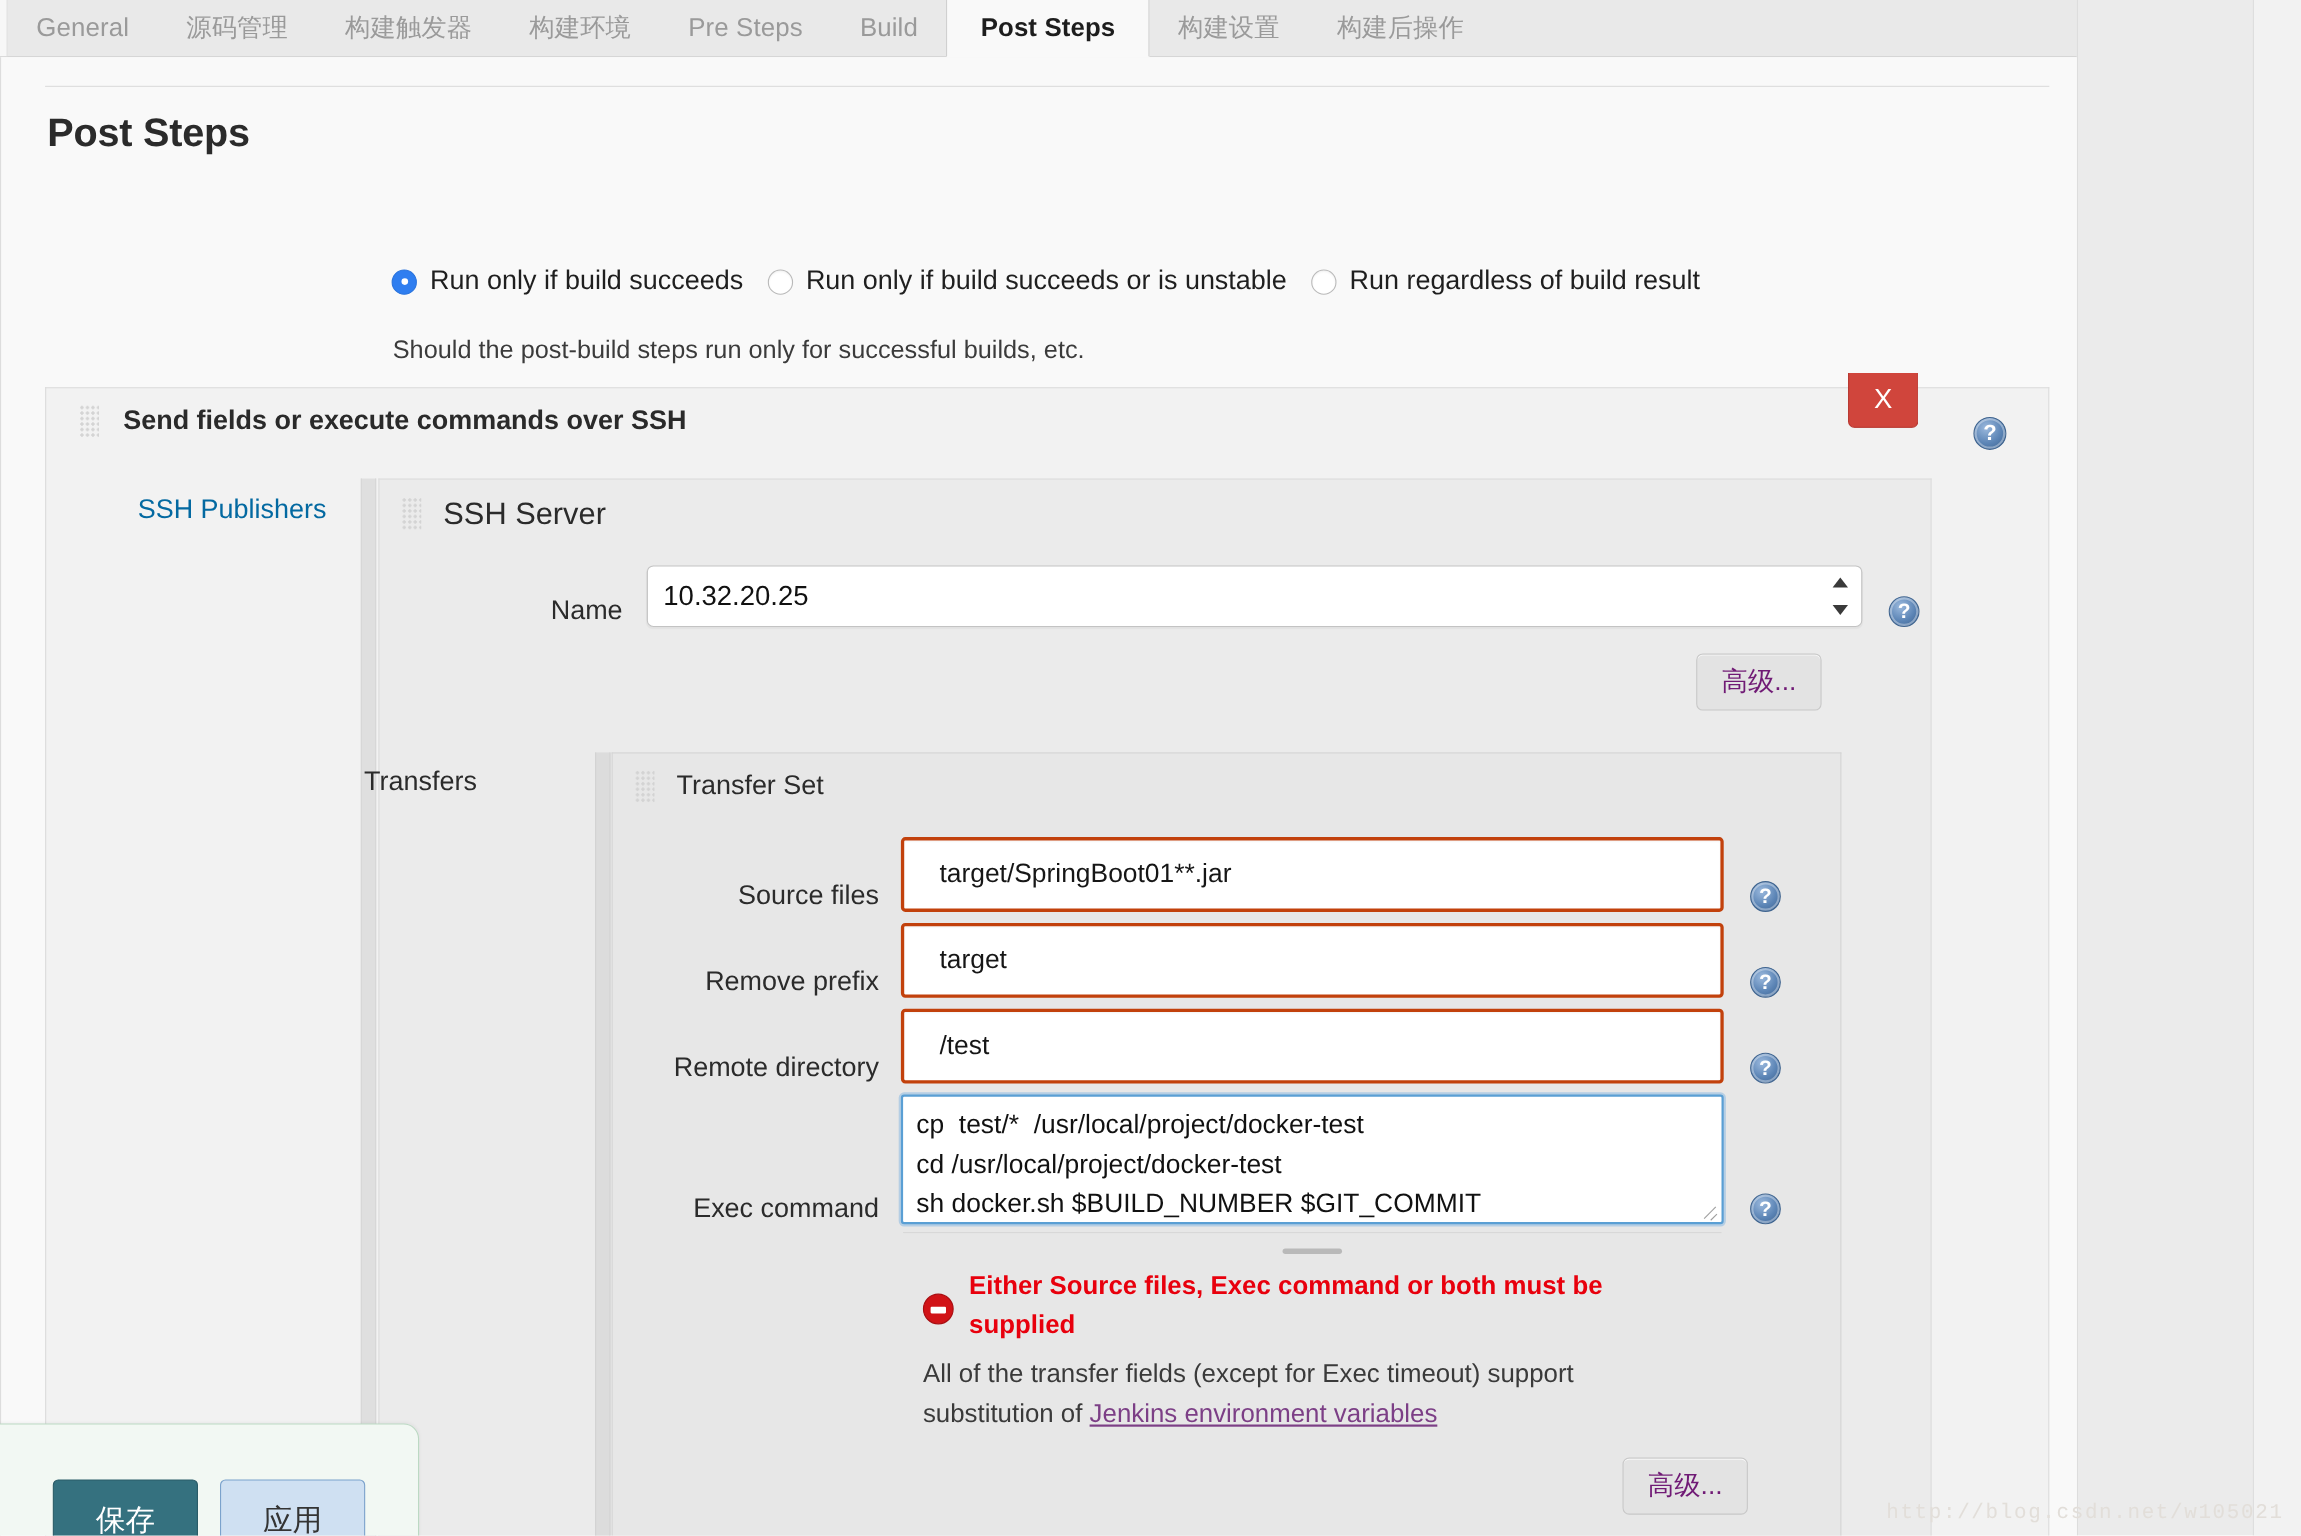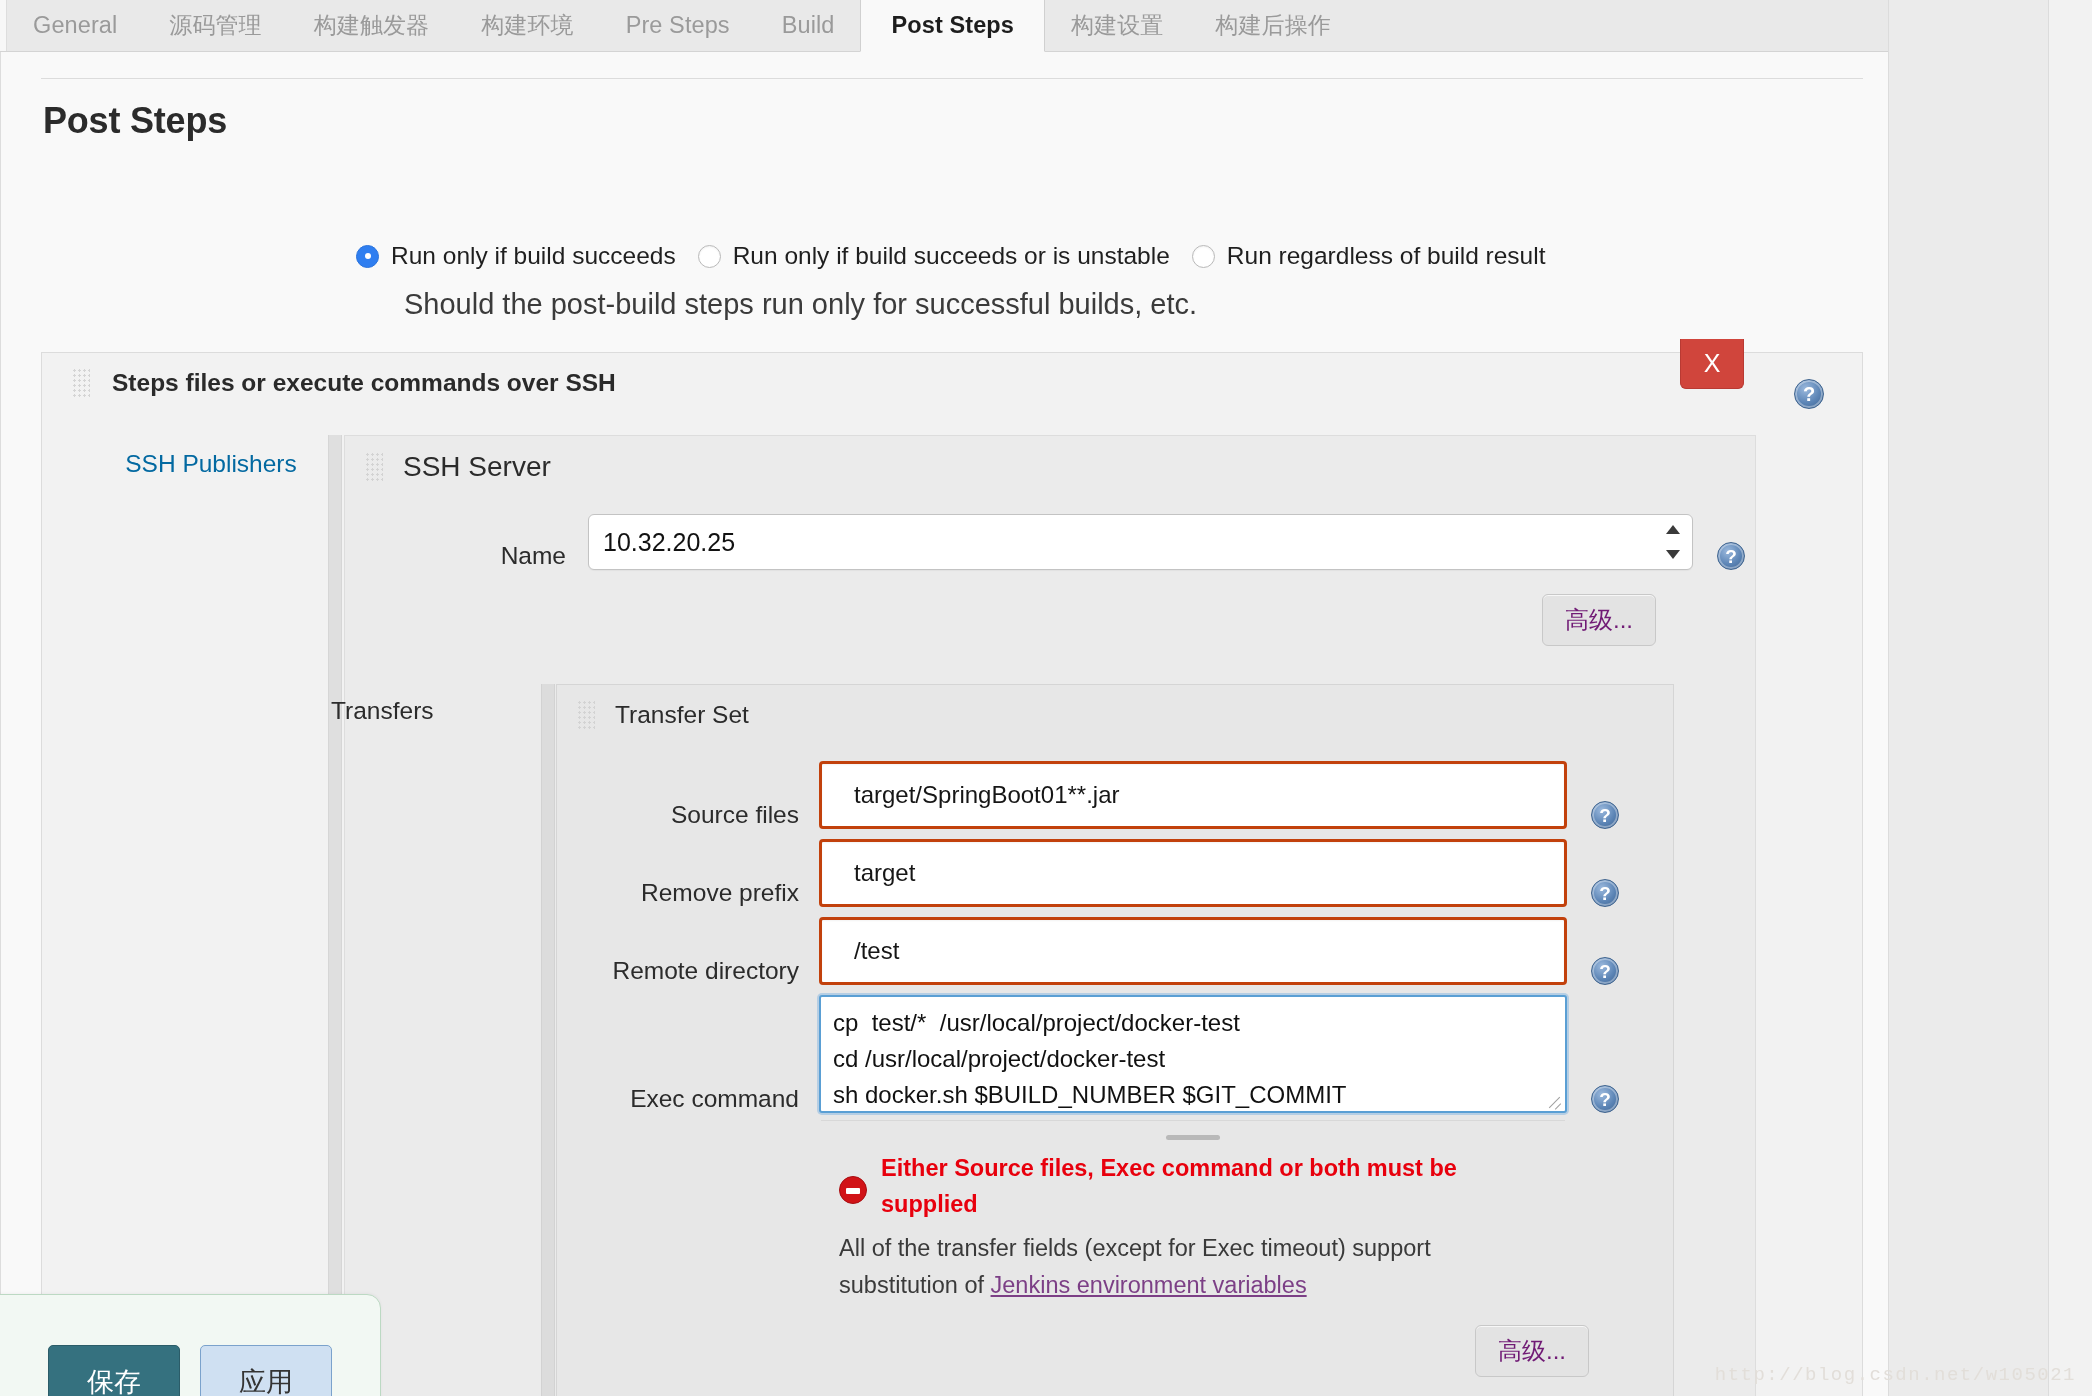--- a/index.html
+++ b/index.html
@@ -139,24 +139,23 @@
     background: #ffffff;
   }
   .radio-label {
     font-size: 24.5px;
     color: #1f1f1f;
     margin-left: 12px;
     white-space: nowrap;
   }
   .radio-help {
     position: absolute;
-    left: 356px; top: 236px;
-    font-size: 29px;
+    left: 356px; top: 252px;
+    font-size: 23px;
     color: #3b3b3b;
-    margin-left: 47px;
   }
 
   
   .plugin-block {
     position: absolute;
     left: 40px; top: 300px;
     width: 1822px;
     height: 1096px;
     background: #f2f2f2;
     border: 1px solid #dcdcdc;
@@ -579,21 +578,21 @@
       <div class="radio-item">
         <span class="radio-dot"></span>
         <span class="radio-label">Run regardless of build result</span>
       </div>
     </div>
     <div class="radio-help">Should the post-build steps run only for successful builds, etc.</div>
 
     <div class="plugin-block">
       <div class="plugin-header">
         <span class="grip"></span>
-        <span class="plugin-title">Steps files or execute commands over SSH</span>
+        <span class="plugin-title">Send fields or execute commands over SSH</span>
       </div>
       <div class="close-btn">X</div>
       <div class="help-icon block-level">?</div>
     </div>
 
     <div class="publishers-label">SSH Publishers</div>
 
     <div class="vbar"></div>
 
     <div class="ssh-panel">

